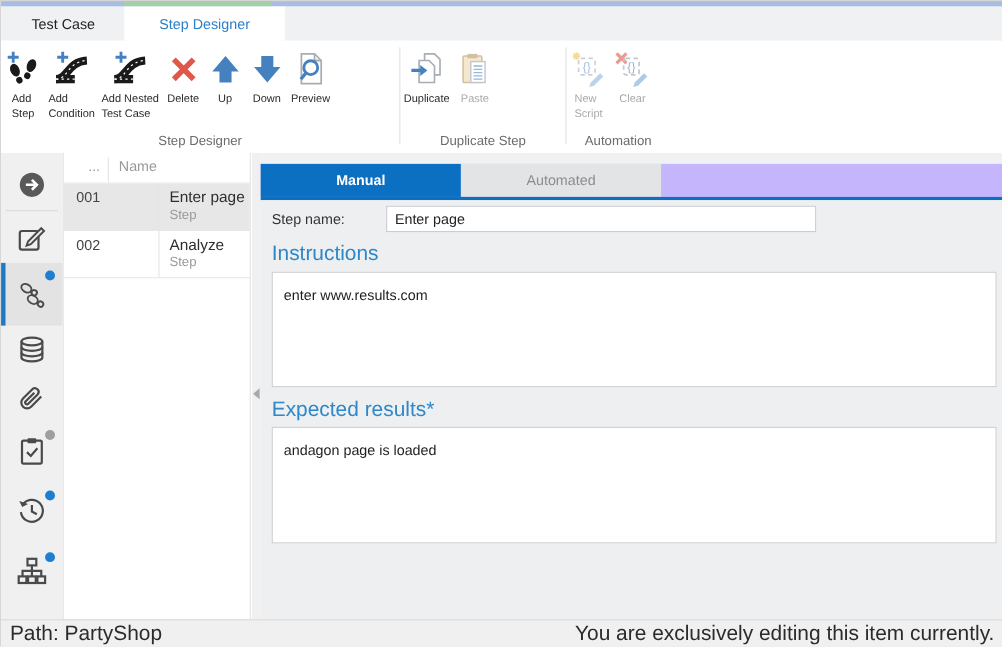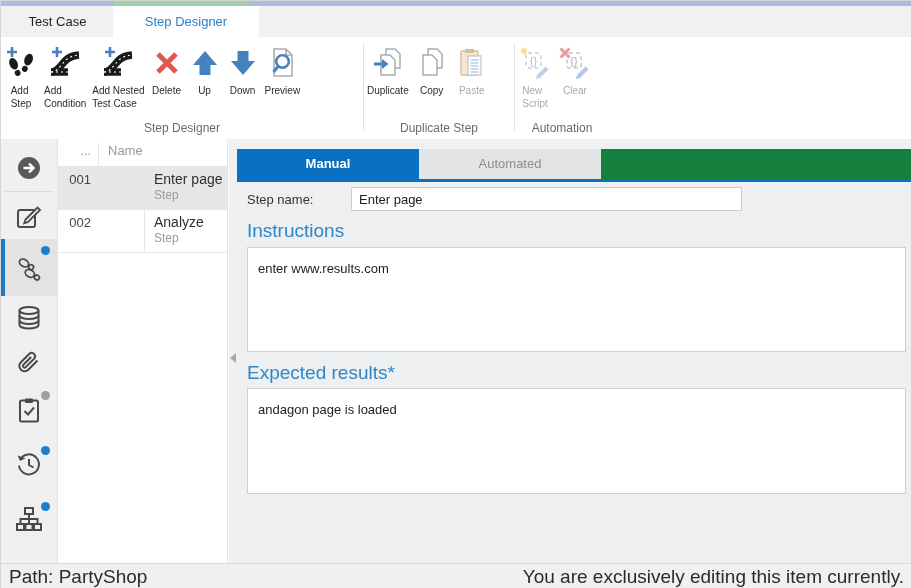--- a/index.html
+++ b/index.html
@@ -54,21 +54,21 @@
   .sl-row.r2 { border-bottom:1px solid #e8e8e8; }
   .sl-row .nm { font-size:14px; color:#2f2f2f; }
   .sl-row .tp { font-size:12px; color:#9a9a9a; margin-top:1px; }
 
   
   .splitter { position:absolute; left:228px; top:0; width:8px; height:424px; background:#f0f0f0; cursor:col-resize; }
   .splitter .arr { position:absolute; left:1px; top:214px; width:0; height:0; border-right:6px solid #a9a9a9; border-top:5px solid transparent; border-bottom:5px solid transparent; }
 
   
   .main { position:absolute; left:236px; top:0; width:675px; height:424px; background:#f0f1f2; }
-  .ed-tabs { position:absolute; left:0; top:10px; width:675px; height:30px; display:flex; background:#15803d; }
+  .ed-tabs { position:absolute; left:0; top:10px; width:675px; height:30px; display:flex; background:#c4b5fd; }
   .ed-tab { width:182px; height:30px; line-height:30px; text-align:center; font-size:13px; cursor:default; }
   .ed-tab.manual { background:#0b6fc2; color:#fff; font-weight:bold; }
   .ed-tab.automated { background:#e3e4e6; color:#8d8d8d; }
   .ed-underline { position:absolute; left:0; top:40px; width:675px; height:3px; background:#0b6fc2; }
   .ed-body { position:absolute; left:0; top:43px; width:675px; height:381px; background:#edeff0; padding:5px 6px 0 10px; }
   .stepname-row { display:flex; margin-top:0; }
   .stepname-row label { width:104px; padding-top:5px; font-size:13px; color:#333; }
   .stepname-row input { width:391px; height:24px; border:1px solid #c9ced3; background:#fff; font-family:"Liberation Sans",sans-serif; font-size:13px; padding:0 7px; color:#222; outline:none; }
   .sec-heading { margin-top:9px; font-size:19px; font-weight:400; color:#2d87c9; }
   .txtbox { margin-top:5px; width:659px; background:#fff; border:1px solid #cfcfcf; font-size:13px; color:#1d1d1d; padding:13px 10px; }
@@ -185,29 +185,20 @@
       <div class="rbtn">
         <span class="icn">
           <svg width="34" height="34" viewBox="0 0 34 34">
             <path d="M15 3 H24 L29 8 V22 H15 Z" fill="#fff" stroke="#a8adb3" stroke-width="1.5"></path>
             <path d="M10 9 H19 L24 14 V29 H10 Z" fill="#fff" stroke="#a8adb3" stroke-width="1.5"></path>
             <path d="M3 16.5 h8 v-3.5 l6.5 5 -6.5 5 V19.5 H3 Z" fill="#4681bf"></path>
           </svg>
         </span>
         <span class="rb-label">Duplicate</span>
       </div>
-      <div class="rbtn">
-        <span class="icn">
-          <svg width="34" height="34" viewBox="0 0 34 34">
-            <path d="M13 3 H22 L27 8 V22 H13 Z" fill="#fff" stroke="#a8adb3" stroke-width="1.5"></path>
-            <path d="M8 9 H17 L22 14 V29 H8 Z" fill="#fff" stroke="#a8adb3" stroke-width="1.5"></path>
-          </svg>
-        </span>
-        <span class="rb-label">Copy</span>
-      </div>
       <div class="rbtn disabled">
         <span class="icn">
           <svg width="34" height="34" viewBox="0 0 34 34" opacity="0.8">
             <rect x="6" y="5" width="17" height="24" rx="1" fill="#f3e3c3" stroke="#cbb089" stroke-width="1.4"></rect>
             <rect x="10" y="3" width="9" height="4" fill="#cbb089"></rect>
             <rect x="13" y="10" width="13" height="19" fill="#fff" stroke="#b5bac0" stroke-width="1.3"></rect>
             <path d="M15.5 14 h8 M15.5 17 h8 M15.5 20 h8 M15.5 23 h8 M15.5 26 h8" stroke="#7ba7d7" stroke-width="1.2"></path>
           </svg>
         </span>
         <span class="rb-label">Paste</span>

